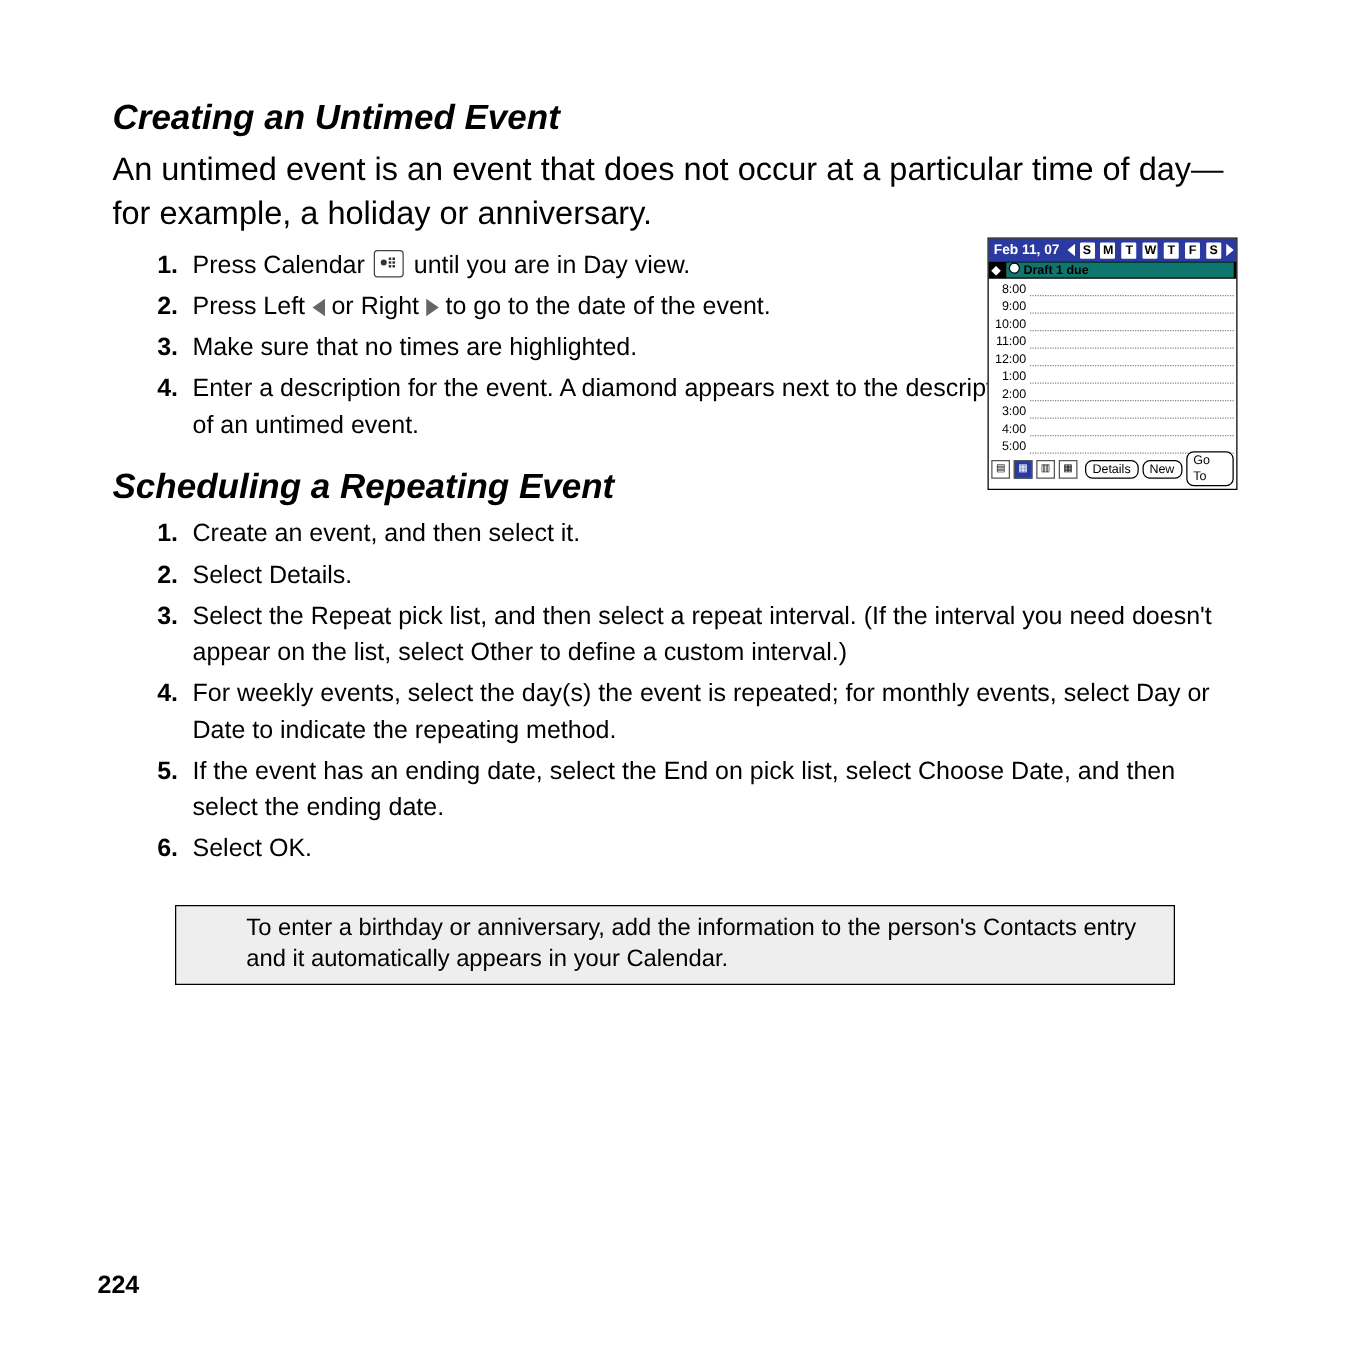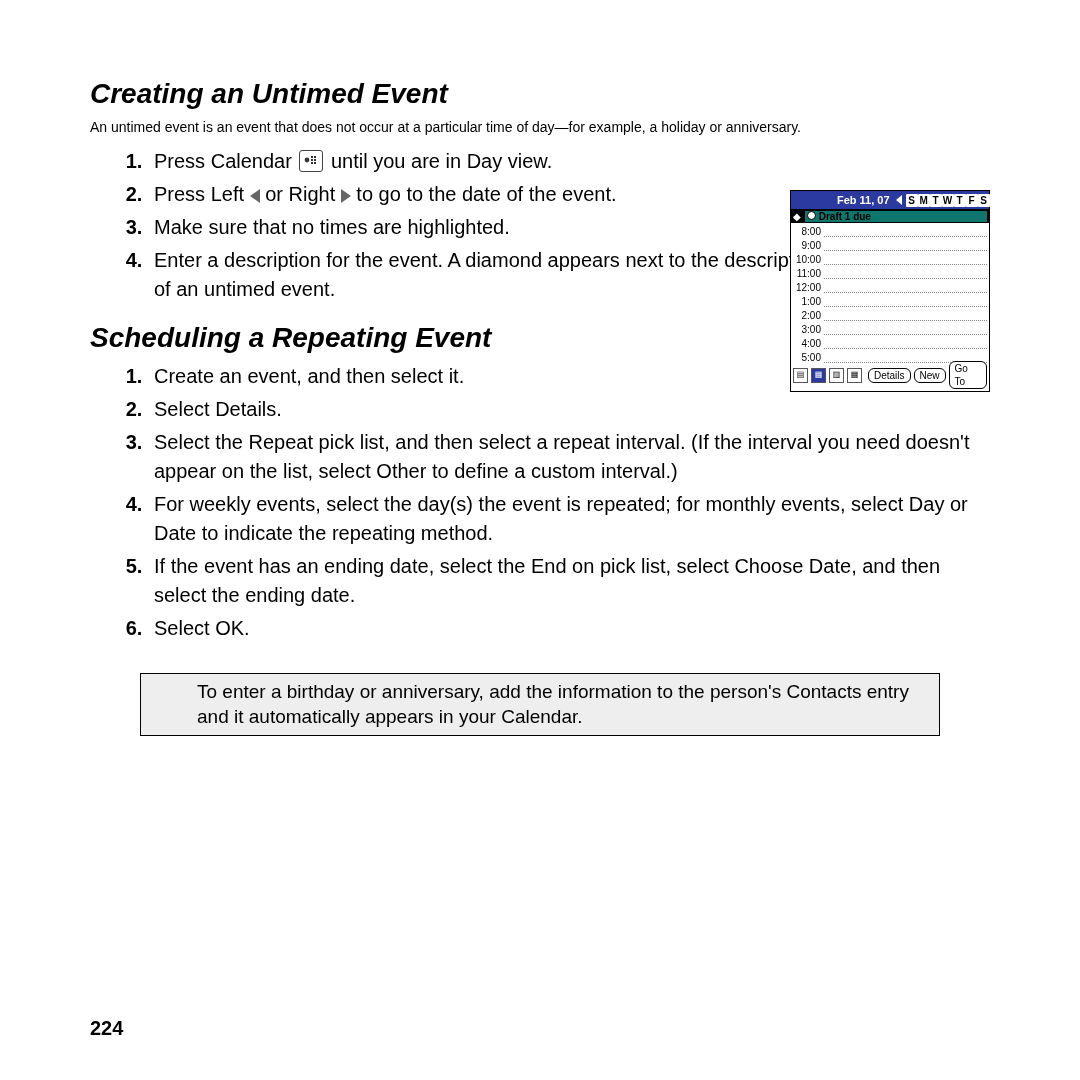--- a/index.html
+++ b/index.html
@@ -13,21 +13,21 @@
   }
   h2{
     font-family:"Segoe UI",Arial,sans-serif;
     font-weight:700;
     font-size:28px;
     margin:18px 0 8px 0;
     font-style:italic;
   }
   .intro{
     font-family:"Segoe UI",Arial,sans-serif;
-    font-size:14px;
+    font-size:26px;
     line-height:1.35;
     margin:6px 0 10px 0;
   }
   ol{
     font-family:"Segoe UI",Arial,sans-serif;
     font-size:20px;
     line-height:1.45;
     padding-left:58px;
     margin:6px 0 12px 0;
   }
@@ -71,21 +71,21 @@
   }
   .dev-top{
     display:flex;
     background:#2a3aa0;
     color:#fff;
     height:18px;
     align-items:center;
     font-weight:700;
     font-size:11px;
   }
-  .dev-date{padding:0 4px;white-space:nowrap;margin-left:42px;}
+  .dev-date{padding:0 4px;white-space:nowrap;}
   .dev-arrow{width:0;height:0;border-style:solid;margin:0 2px;}
   .dev-arrow.l{border-width:5px 6px 5px 0;border-color:transparent #fff transparent transparent;}
   .dev-arrow.r{border-width:5px 0 5px 6px;border-color:transparent transparent transparent #fff;}
   .dev-days{display:flex;flex:1;justify-content:space-between;margin:0 2px;}
   .dev-days span{
     width:12px;height:13px;text-align:center;background:#fff;color:#000;border-radius:1px;font-size:10px;line-height:13px;font-weight:700;
   }
   .dev-event{
     display:flex;align-items:center;background:#000;color:#fff;height:14px;padding:0 2px;
     font-size:10px;font-weight:400;
@@ -118,21 +118,21 @@
     font-size:19px;
     line-height:1.3;
     background:#eee;
   }
   .tip-label{
     width:140px;background:#ffe600;border-right:1px solid #000;padding:6px 10px;font-weight:700;
   }
   .tip-body{flex:1;padding:6px 23px;margin-left:33px;}
   
   .footer{
-    position:absolute;left:90px;right:90px;bottom:40px;
+    position:absolute;left:78px;right:90px;bottom:40px;
     display:flex;justify-content:space-between;
     font-family:"Segoe UI",Arial,sans-serif;font-weight:700;font-size:20px;
   }
   b{font-weight:400;}
 </style>
 </head>
 <body>
 
 <h2>Creating an Untimed Event</h2>
 <p class="intro">An untimed event is an event that does not occur at a particular time of day—for example, a holiday or anniversary.</p>

